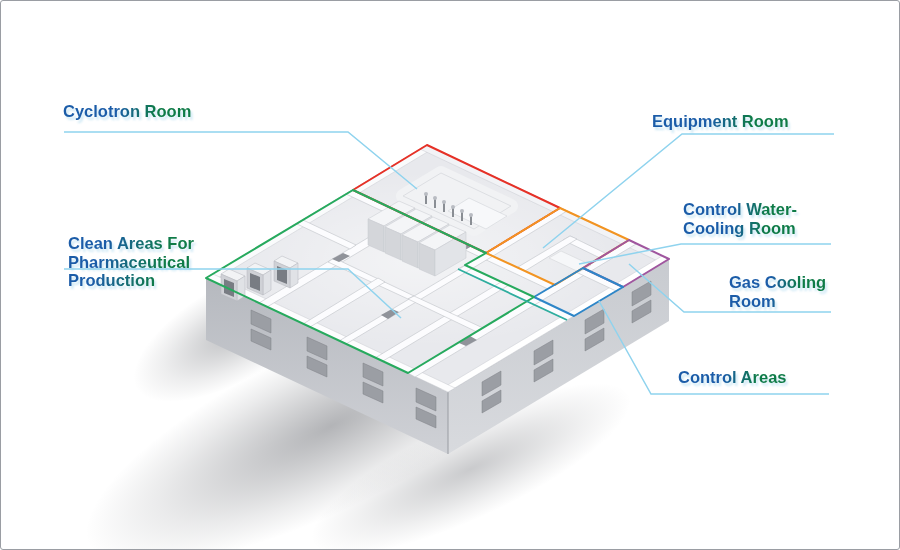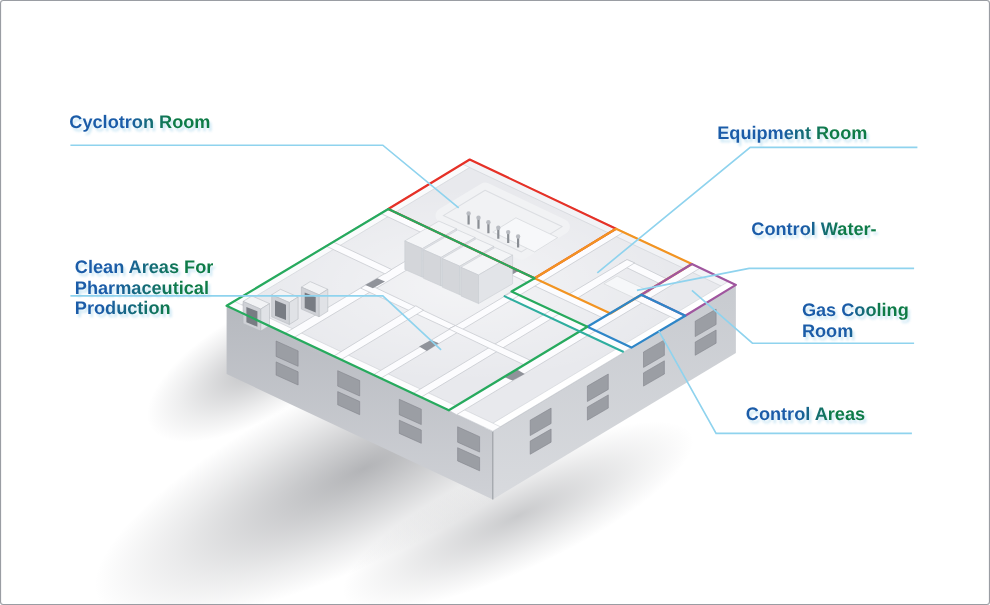--- a/index.html
+++ b/index.html
@@ -226,20 +226,21 @@
   </div>
 
   <div class="room-label label-clean" style="left:67px;top:203px;margin-top:30px;">
     <span class="line">Clean Areas For</span>
     <span class="line">Pharmaceutical</span>
     <span class="line">Production</span>
   </div>
 
   <div class="room-label" style="left:682px;top:199px;">
     <span class="line">Control Water-</span>
+    <span class="line">Cooling Room</span>
   </div>
 
   <div class="room-label" style="left:728px;top:272px;">
     <span class="line">Gas Cooling</span>
     <span class="line">Room</span>
   </div>
 
   <div class="room-label" style="left:677px;top:367px;">
     <span class="line">Control Areas</span>
   </div>

